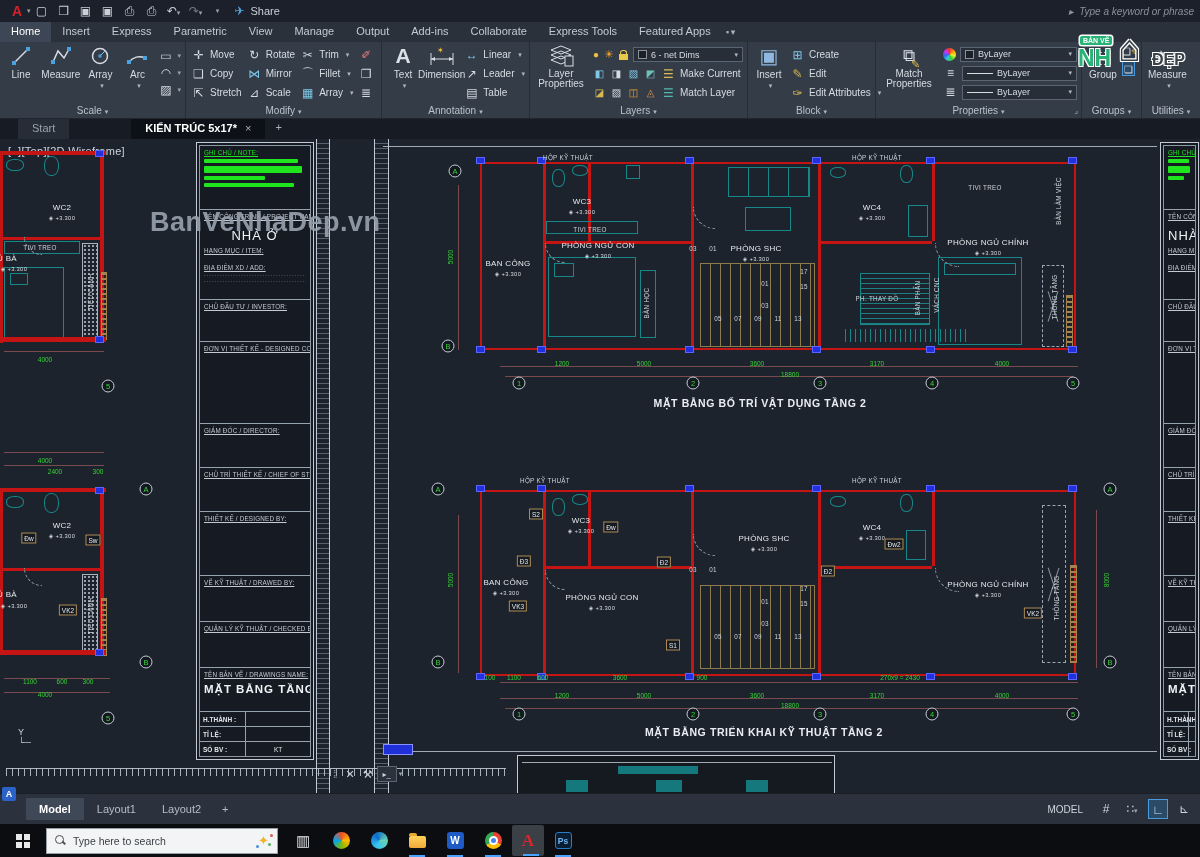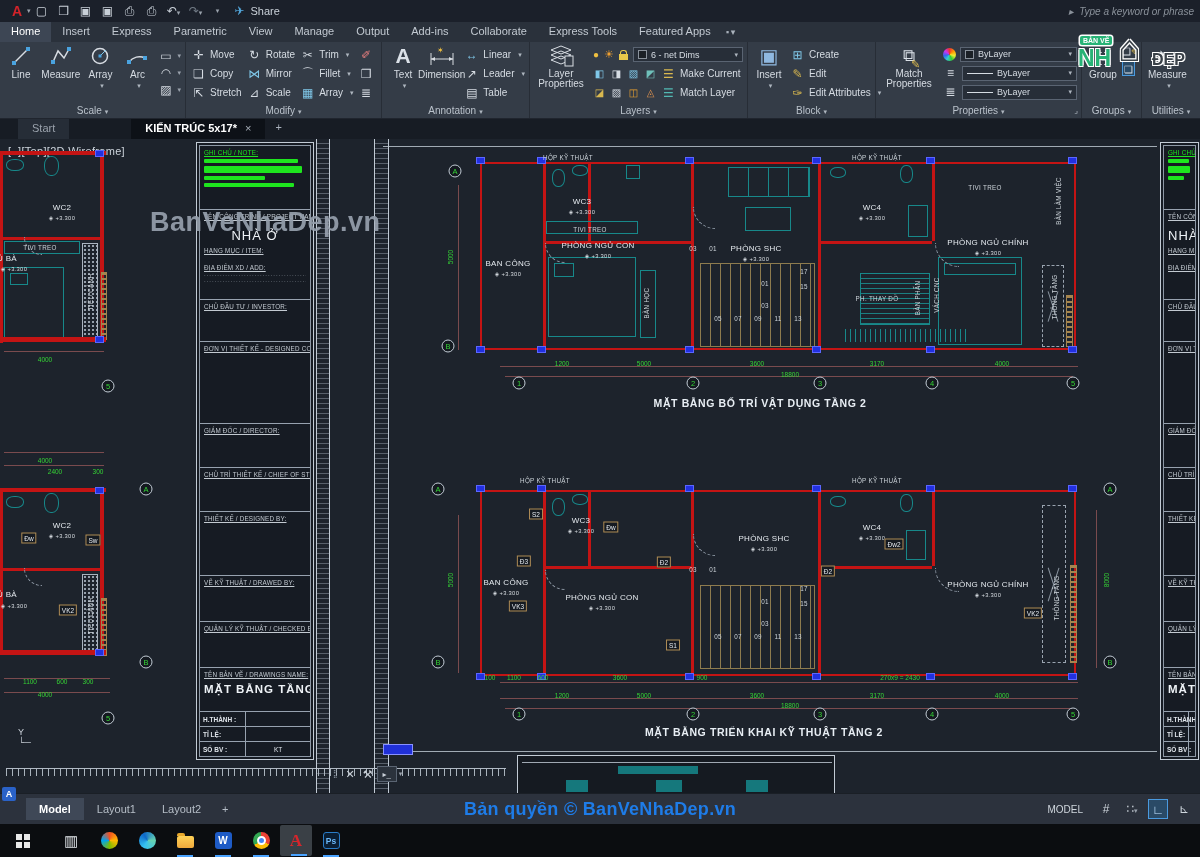--- a/index.html
+++ b/index.html
@@ -920,39 +920,43 @@
     <span class="cmdchip">▸_</span>
     <span class="ddm" style="margin-right:3px">▾</span>
   </div>
 
   <div class="layoutbar">
     <span class="miniapp">A</span>
     <span class="ltab active" style="margin-left:26px">Model</span>
     <span class="ltab">Layout1</span>
     <span class="ltab">Layout2</span>
     <span class="lplus">+</span>
-    <div class="copyright">Bản quyền © BanVeNhaDep.vn</div>
     <div class="sbgroup">
       <span class="sbbtn">MODEL</span>
       <span class="sbico">#</span>
       <span class="sbico">∷<span class="ddm">▾</span></span>
       <span class="sbico hl">∟</span>
       <span class="sbico">⊾</span>
     </div>
   </div>
 
   <div class="taskbar">
     <div class="winbtn">
         <span class="winglyph">
           <i></i>
           <i></i>
           <i></i>
           <i></i>
         </span>
       </div>
+    <div class="searchbox">
+      <span class="mag"></span>
+      <span class="searchtext">Type here to search</span>
+      <span class="cstar">✦</span>
+    </div>
     <div class="tkico" style="margin-left:6px">
         <span class="tv">▥</span>
       </div>
     <div class="tkico">
         <span class="circ copi"></span>
       </div>
     <div class="tkico">
         <span class="circ edge"></span>
       </div>
     <div class="tkico">

